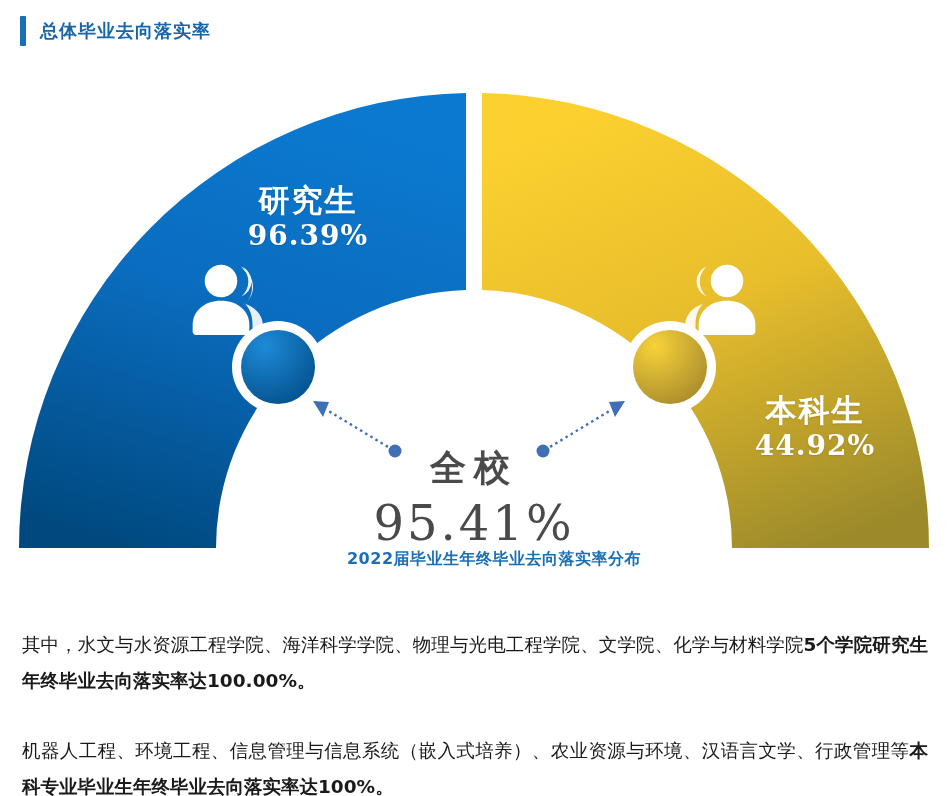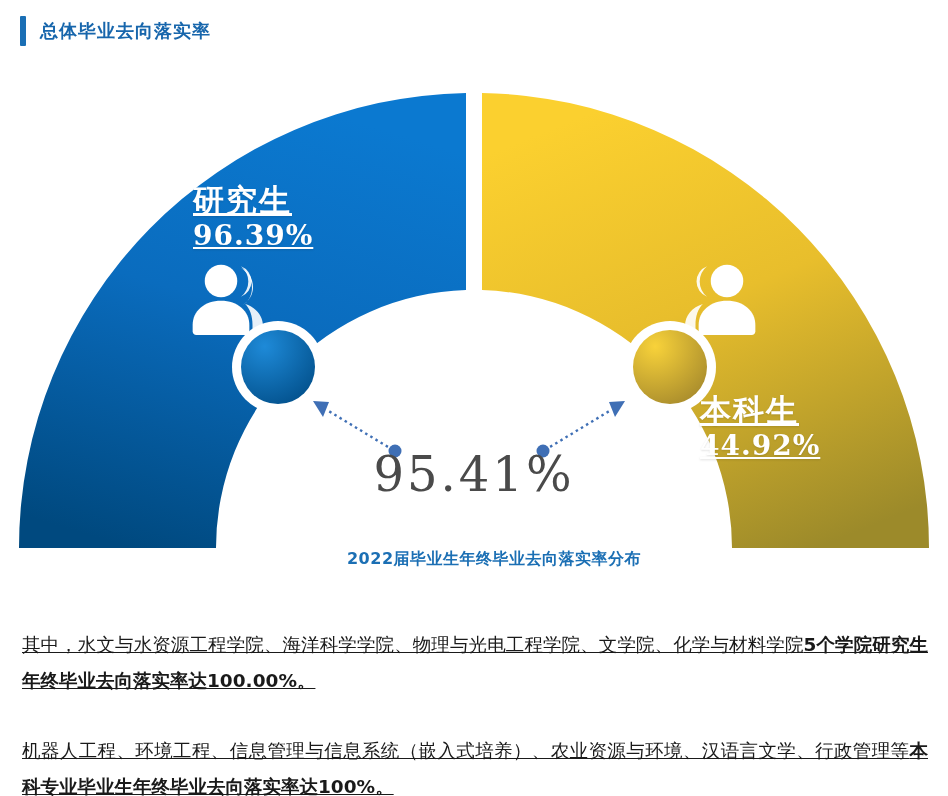--- a/index.html
+++ b/index.html
@@ -28,26 +28,25 @@
     white-space:nowrap;
   }
 
   
   .gauge-wrap{
     position:absolute;left:0;top:62px;width:948px;height:530px;
   }
   .gauge-svg{position:absolute;left:0;top:0;}
 
   .arc-label{
-    position:absolute;color:#ffffff;
+    position:absolute;text-align:center;color:#ffffff;
     font-family:"DejaVu Serif","Liberation Serif",serif;
     font-weight:bold;line-height:1.18;
     text-shadow:0 1px 2px rgba(0,0,0,.12);
     pointer-events:none;
-    text-decoration:underline;
   }
   .arc-label .name{font-size:31px;letter-spacing:2px;display:block;}
   .arc-label .value{font-size:28px;letter-spacing:1px;display:block;}
 
   #label-grad{left:193px;top:120px;width:230px;}
   #label-under{left:700px;top:330px;width:230px;}
 
   .center-label{
     position:absolute;left:324px;top:382px;width:300px;text-align:center;
     font-family:"DejaVu Serif","Liberation Serif",serif;
@@ -62,21 +61,20 @@
     font-family:"DejaVu Sans","Liberation Sans",sans-serif;
     padding-left:20px;
   }
 
   
   .para{
     position:absolute;left:22px;width:906px;
     font-size:18.5px;color:#1a1a1a;line-height:36px;
     font-family:"DejaVu Sans","Liberation Sans",sans-serif;
     text-align:justify;
-    text-decoration:underline;
   }
   .para b{font-weight:bold;}
   #para-1{top:608px;}
   #para-2{top:714px;}
 </style>
 </head>
 <body>
 
 <div class="header">
   <div class="header-bar"></div>
@@ -156,20 +154,21 @@
     <span class="name">研究生</span>
     <span class="value">96.39%</span>
   </div>
 
   <div class="arc-label" id="label-under">
     <span class="name">本科生</span>
     <span class="value">44.92%</span>
   </div>
 
   <div class="center-label">
+    <span class="name">全校</span>
     <span class="value">95.41%</span>
   </div>
 
   <div class="caption">2022届毕业生年终毕业去向落实率分布</div>
 </div>
 
 <p class="para" id="para-1"><span>其中，水文与水资源工程学院、海洋科学学院、物理与光电工程学院、文学院、化学与材料学院</span><b>5个学院研究生年终毕业去向落实率达100.00%。</b></p>
 
 <p class="para" id="para-2"><span>机器人工程、环境工程、信息管理与信息系统（嵌入式培养）、农业资源与环境、汉语言文学、行政管理等</span><b>本科专业毕业生年终毕业去向落实率达100%。</b></p>
 

